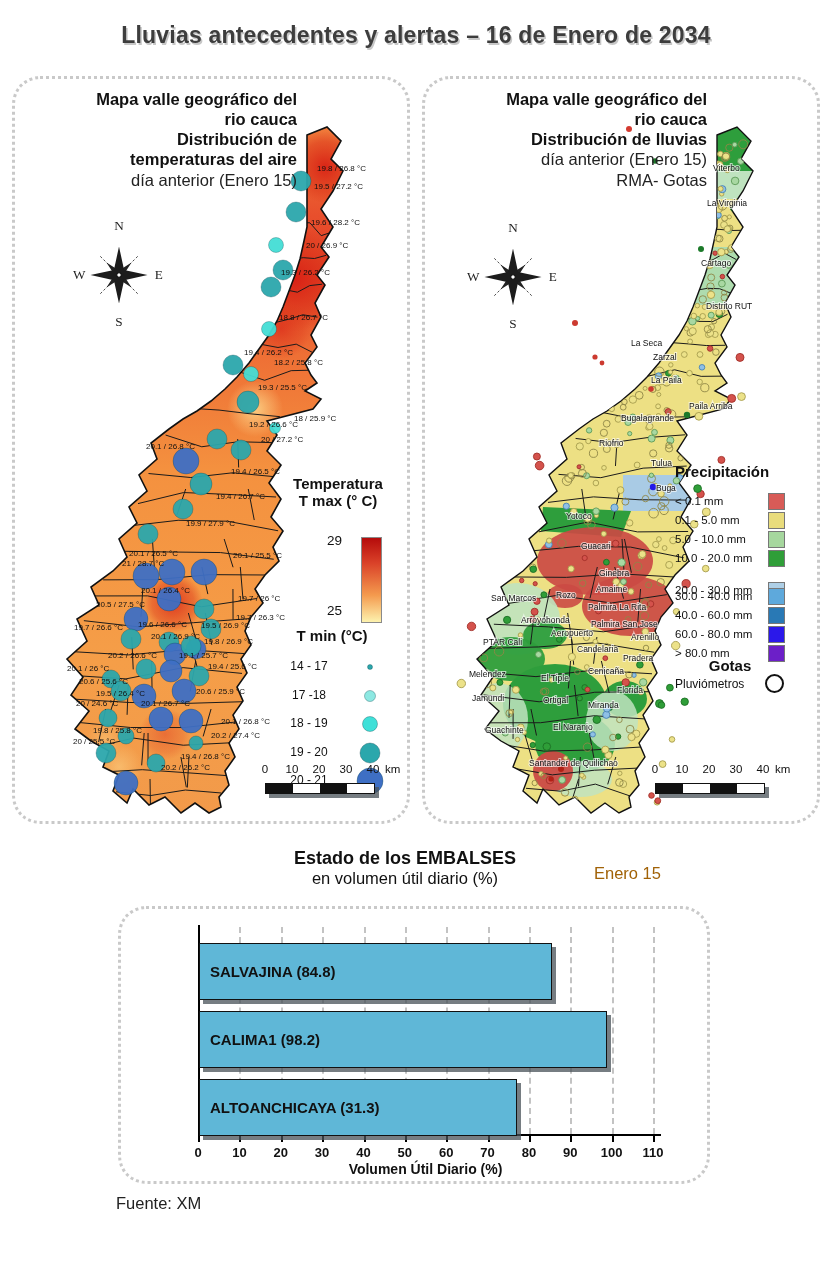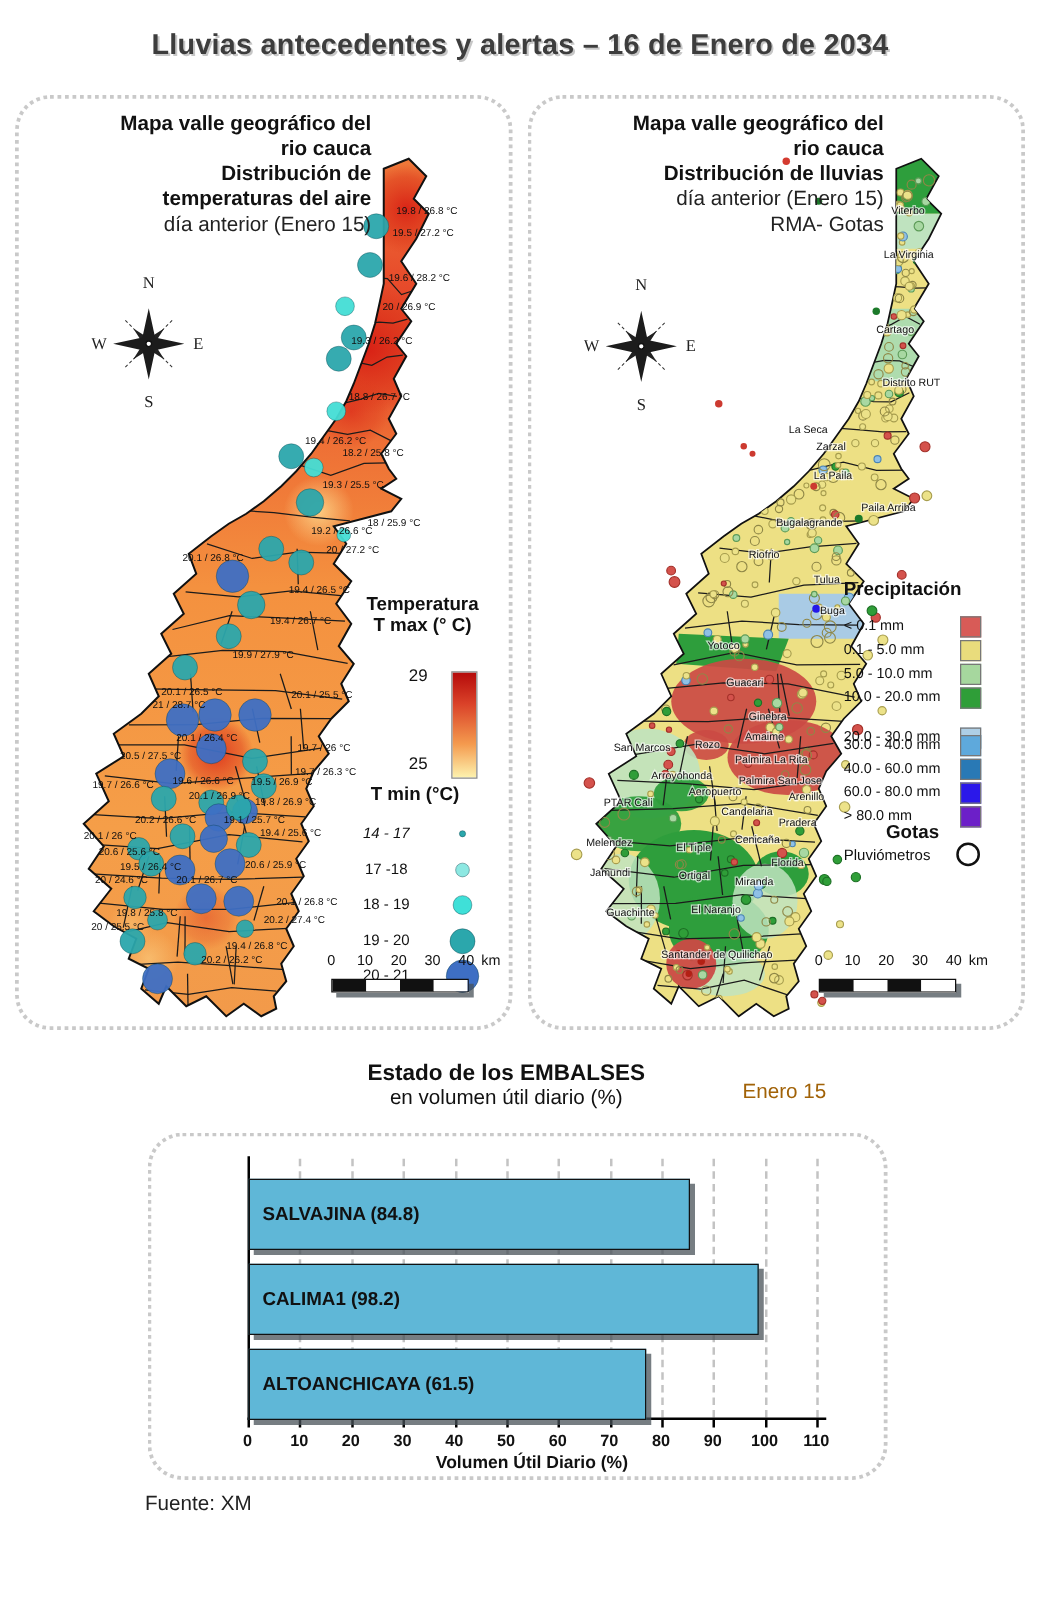--- a/index.html
+++ b/index.html
@@ -258,21 +258,21 @@
     <text x="6" y="61" text-anchor="middle" font-family="Liberation Serif,serif" font-size="13" fill="#222">W</text>
   </svg>
   <div class="tleg">
     <div class="lt1">Temperatura</div>
     <div class="lt1">T max (° C)</div>
     <div class="gt" style="top:58px">29</div>
     <div class="grad"></div>
     <div class="gt" style="top:128px">25</div>
     <div class="tmin">T min (°C)</div>
     <div id="tminRows">
-        <div class="trow" style="top: 178px; font-style: italic;">
+        <div class="trow" style="top: 178px;">
           <div class="tl">14 - 17</div>
           <svg width="30" height="28">
             <circle cx="15" cy="14" r="2.5" fill="#2ba7ac" stroke="rgba(0,60,70,.4)" stroke-width="0.8"></circle>
           </svg>
         </div>
         <div class="trow" style="top: 206.5px;">
           <div class="tl">17 -18</div>
           <svg width="30" height="28">
             <circle cx="15" cy="14" r="5.5" fill="#8de8e2" stroke="rgba(0,60,70,.4)" stroke-width="0.8"></circle>
           </svg>
@@ -867,18 +867,18 @@
       <div class="ticklab" style="left: 490.6px; top: 236px;">100</div>
       <div class="tickmark" style="left: 532px; top: 227px;"></div>
       <div class="ticklab" style="left: 532px; top: 236px;">110</div>
       <div class="bar" style="left: 78px; top: 34px; width: 350.8px; height: 55px; background: rgb(95, 183, 215);">
         <span style="line-height: 55px;">SALVAJINA (84.8)</span>
       </div>
       <div class="bar" style="left: 78px; top: 102px; width: 406.2px; height: 55px; background: rgb(95, 183, 215);">
         <span style="line-height: 55px;">CALIMA1 (98.2)</span>
       </div>
       <div class="bar" style="left: 78px; top: 170px; width: 316px; height: 55px; background: rgb(95, 183, 215);">
-        <span style="line-height: 55px;">ALTOANCHICAYA (61.5)</span>
+        <span style="line-height: 55px;">ALTOANCHICAYA (31.3)</span>
       </div>
       <div class="xlabel" style="left: 77px; top: 252px; width: 455px;">Volumen Útil Diario (%)</div>
     </div>
 </section>
 <div class="fuente">Fuente: XM</div>
 
 </body></html>

